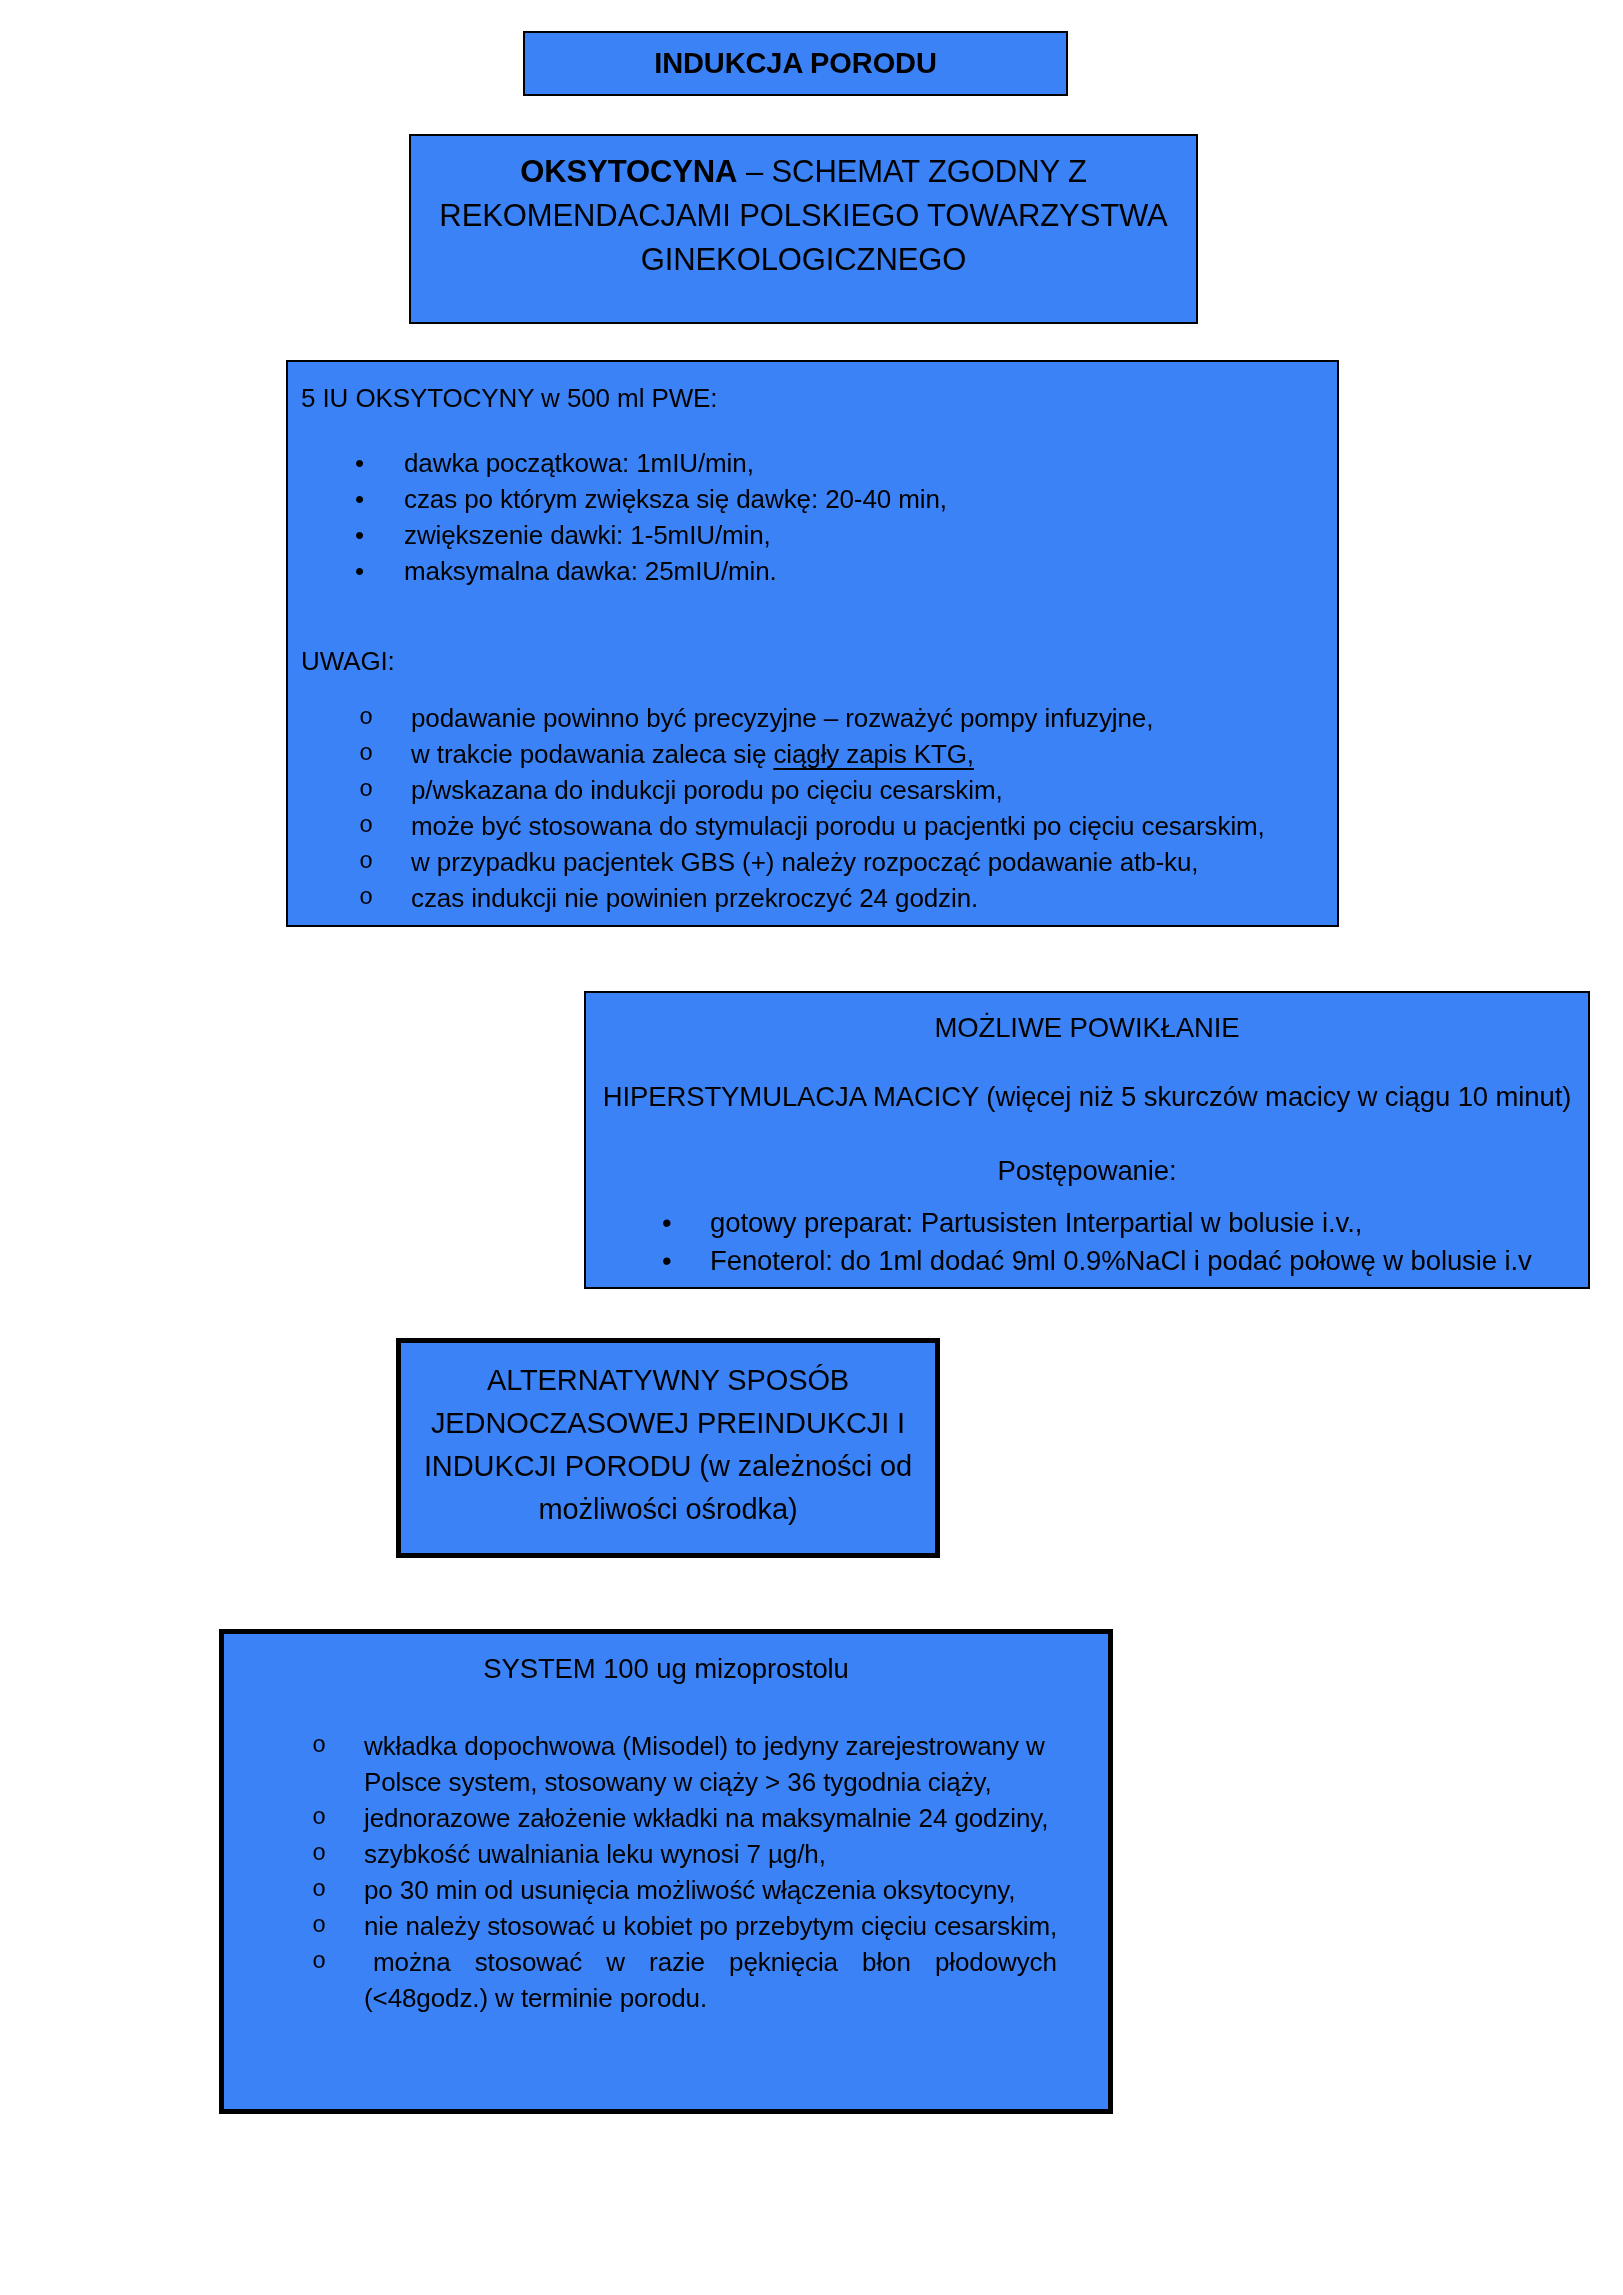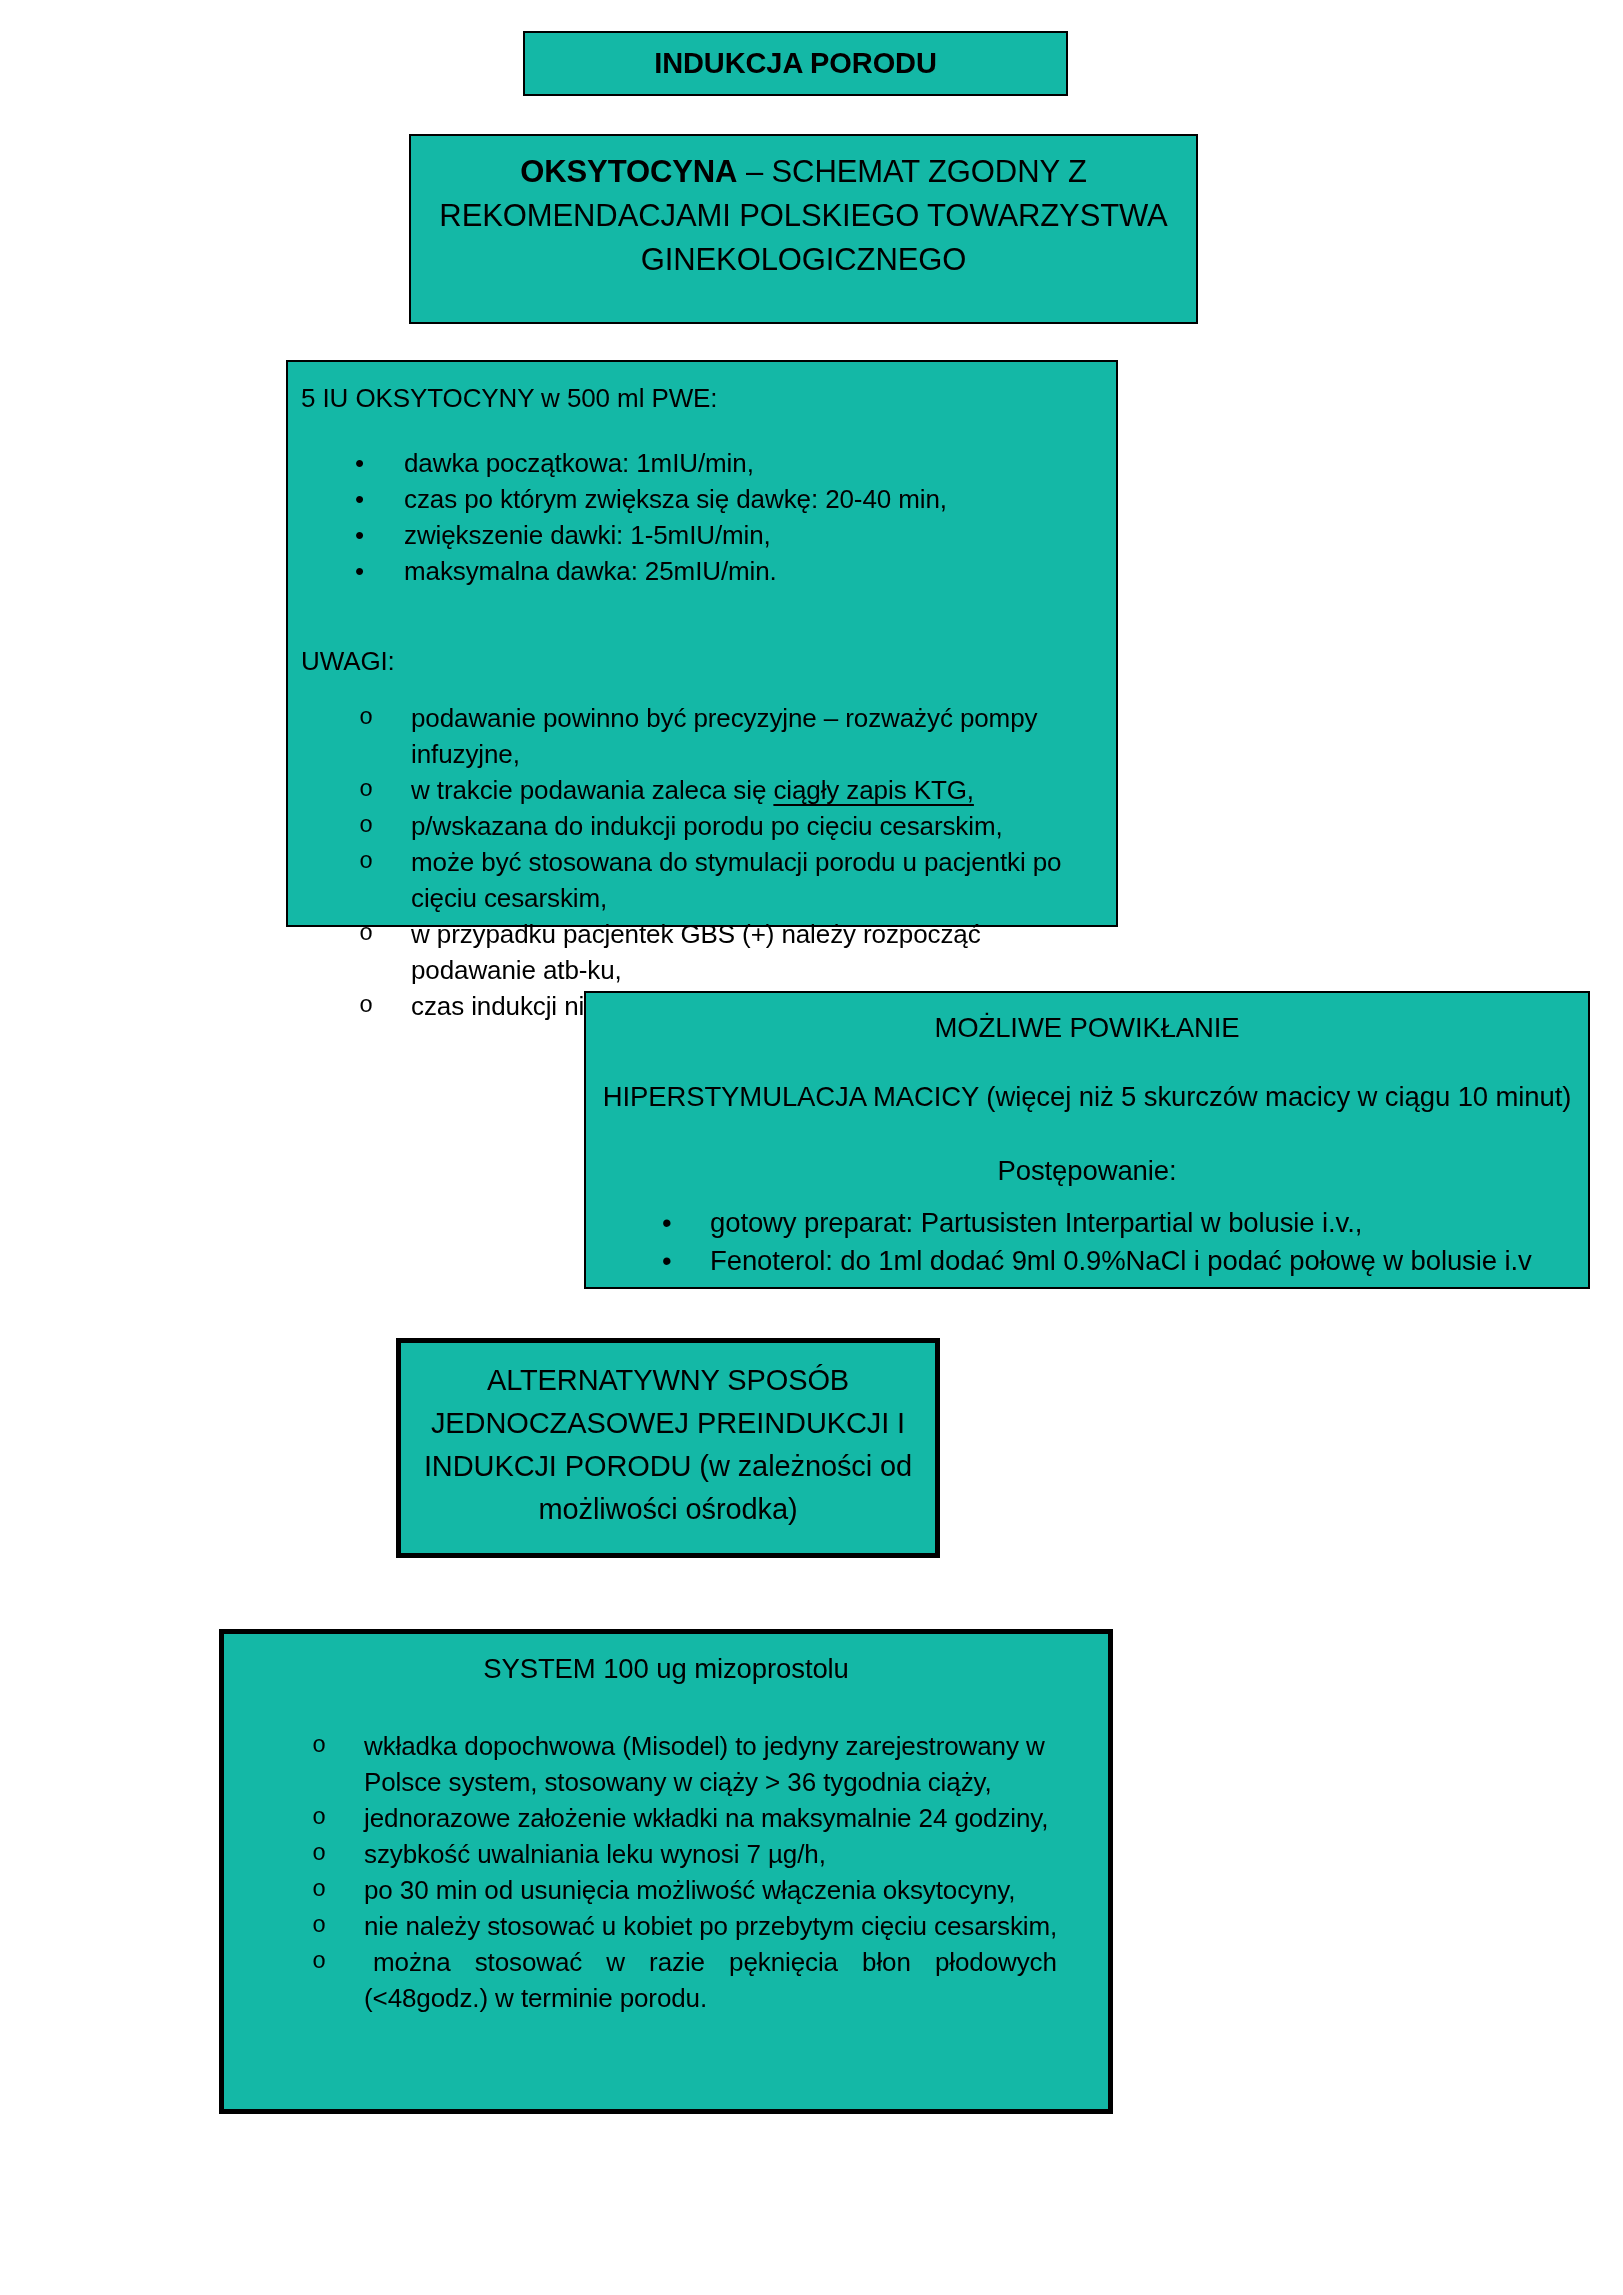--- a/index.html
+++ b/index.html
@@ -1,35 +1,35 @@
 <!DOCTYPE html>
 <html style="font-size:10.5px"><head>
 <meta charset="utf-8">
 <style>
   html,body{margin:0;padding:0;background:#ffffff;}
   body{
     width:1623px;height:2295px;position:relative;
     font-family:"Liberation Sans", sans-serif;color:#000;
     letter-spacing:-0.01em;
   }
-  .box{position:absolute;border:2.6px solid #000;box-sizing:border-box;background:#14b8a6;}
+  .box{position:absolute;border:2.6px solid #000;box-sizing:border-box;background:#3b82f6;}
   .thick{border-width:5.9px;}
 
   
   #box-title{left:523px;top:31px;width:545px;height:65px;
     display:flex;align-items:center;justify-content:center;
     font-size:29px;font-weight:bold;}
 
   
   #box-oxytocin{left:409px;top:134px;width:789px;height:190px;
     text-align:center;font-size:31px;line-height:44px;padding-top:14.4px;}
   #box-oxytocin .b{font-weight:bold;}
 
   
-  #box-protocol{left:286px;top:360px;width:832px;height:567px;
+  #box-protocol{left:286px;top:360px;width:1053px;height:567px;
     font-size:26px;line-height:36px;padding:18.3px 14.4px 0 13px;}
   .list{margin:0;padding:0;list-style:none;}
   .list li{display:flex;align-items:flex-start;}
   .bullet{flex:0 0 auto;display:inline-block;}
   #box-protocol .disc-list{margin-top:29px;}
   #box-protocol .disc-list li{padding-left:54px;}
   #box-protocol .disc-list .bullet{width:49px;}
   #box-protocol .uwagi{margin-top:54px;}
   #box-protocol .o-list{margin-top:21px;}
   #box-protocol .o-list li{padding-left:58px;}

